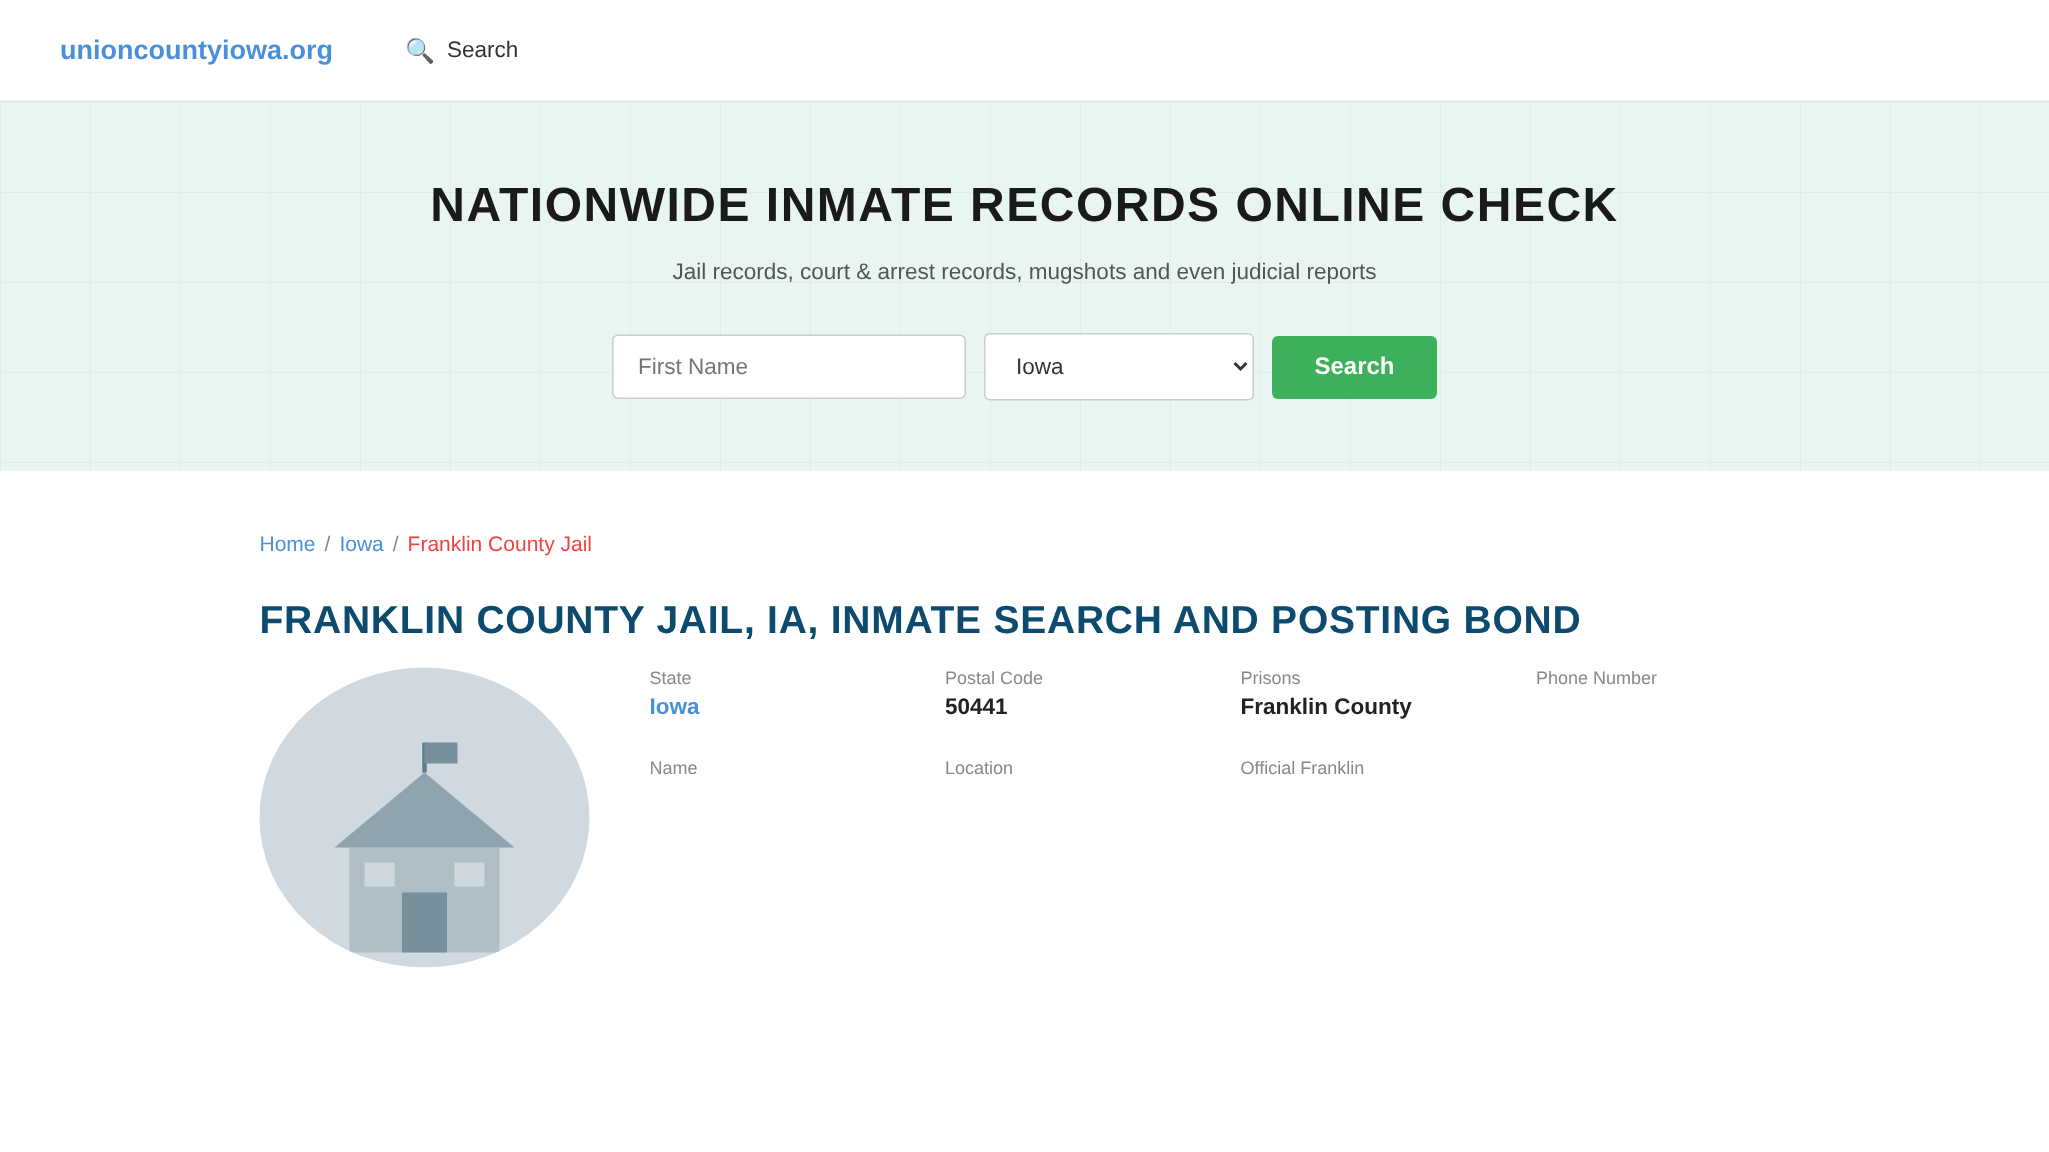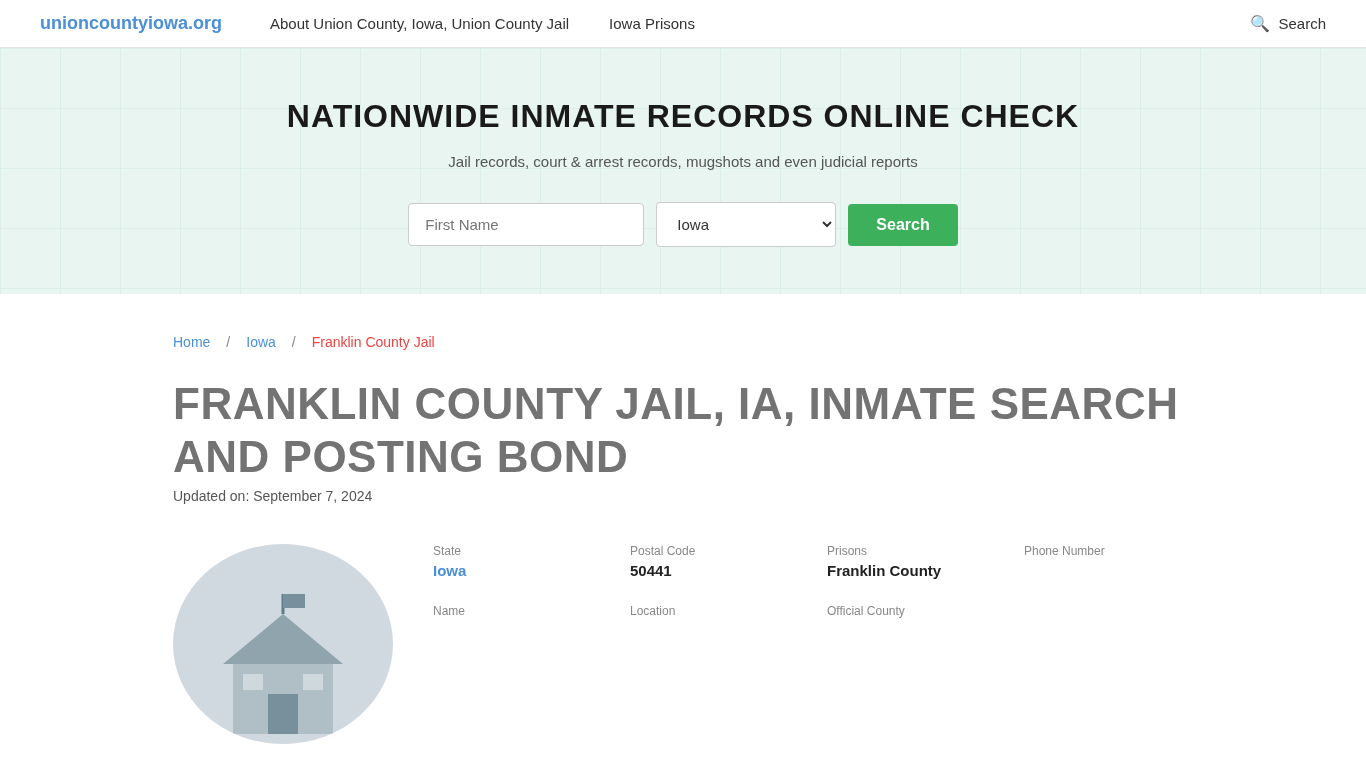--- a/index.html
+++ b/index.html
@@ -3,21 +3,21 @@
   <meta charset="utf-8">
   <style>
     * { box-sizing: border-box; margin: 0; padding: 0; }
     body { font-family: Arial, sans-serif; color: #333; background: #fff; }
 
     
     .navbar {
       display: flex;
       align-items: center;
       padding: 0 40px;
-      height: 48px;
+      height: 68px;
       border-bottom: 1px solid #e5e5e5;
       background: #fff;
     }
     .navbar-brand {
       color: #4a90d9;
       font-size: 18px;
       font-weight: 600;
       text-decoration: none;
       margin-right: 48px;
       white-space: nowrap;
@@ -115,45 +115,45 @@
     .main-content {
       max-width: 1100px;
       margin: 0 auto;
       padding: 40px 40px 0;
     }
 
     
     .breadcrumb {
       display: flex;
       align-items: center;
-      gap: 16px;
+      gap: 6px;
       font-size: 14px;
       margin-bottom: 28px;
     }
     .breadcrumb-link {
       color: #4a90d9;
       cursor: pointer;
       text-decoration: none;
     }
     .breadcrumb-sep {
       color: #888;
     }
     .breadcrumb-current {
       color: #ef4444;
     }
 
     
     .page-title {
-      font-size: 44px;
+      font-size: 26px;
       font-weight: 900;
       text-transform: uppercase;
       letter-spacing: 0.5px;
-      color: #737373;
+      color: #0c4a6e;
       line-height: 1.2;
-      margin-bottom: 4px;
+      margin-bottom: 16px;
     }
     .updated-text {
       font-size: 14px;
       color: #555;
       margin-bottom: 40px;
     }
 
     
     .facility-section {
       display: flex;
@@ -202,24 +202,20 @@
       color: #4a90d9;
       text-decoration: none;
       cursor: pointer;
     }
   </style>
 </head>
 <body>
 
 <nav class="navbar">
   <a class="navbar-brand">unioncountyiowa.org</a>
-  <div class="navbar-links">
-    <a class="navbar-link">About Union County, Iowa, Union County Jail</a>
-    <a class="navbar-link">Iowa Prisons</a>
-  </div>
   <div class="navbar-search">
     <span class="navbar-search-icon">🔍</span>
     <span class="navbar-search-label">Search</span>
   </div>
 </nav>
 
 <section class="hero">
   <h1 class="hero-title">NATIONWIDE INMATE RECORDS ONLINE CHECK</h1>
   <p class="hero-subtitle">Jail records, court &amp; arrest records, mugshots and even judicial reports</p>
   <div class="hero-form">
@@ -245,21 +241,20 @@
 
   <nav class="breadcrumb">
     <a class="breadcrumb-link">Home</a>
     <span class="breadcrumb-sep">/</span>
     <a class="breadcrumb-link">Iowa</a>
     <span class="breadcrumb-sep">/</span>
     <span class="breadcrumb-current">Franklin County Jail</span>
   </nav>
 
   <h1 class="page-title">FRANKLIN COUNTY JAIL, IA, INMATE SEARCH AND POSTING BOND</h1>
-  <p class="updated-text">Updated on: September 7, 2024</p>
 
   <div class="facility-section">
 
     <div class="facility-image">
       <svg viewBox="0 0 160 160" xmlns="http://www.w3.org/2000/svg">
 
         <rect x="30" y="80" width="100" height="70" fill="#b0bec5"></rect>
 
         <polygon points="80,30 20,80 140,80" fill="#90a4ae"></polygon>
 
@@ -292,19 +287,19 @@
         <div class="detail-item">
           <span class="detail-label">Phone Number</span>
         </div>
         <div class="detail-item">
           <span class="detail-label">Name</span>
         </div>
         <div class="detail-item">
           <span class="detail-label">Location</span>
         </div>
         <div class="detail-item">
-          <span class="detail-label">Official County</span>
+          <span class="detail-label">Official Franklin</span>
         </div>
       </div>
     </div>
   </div>
 
 </div>
 
 </body></html>

